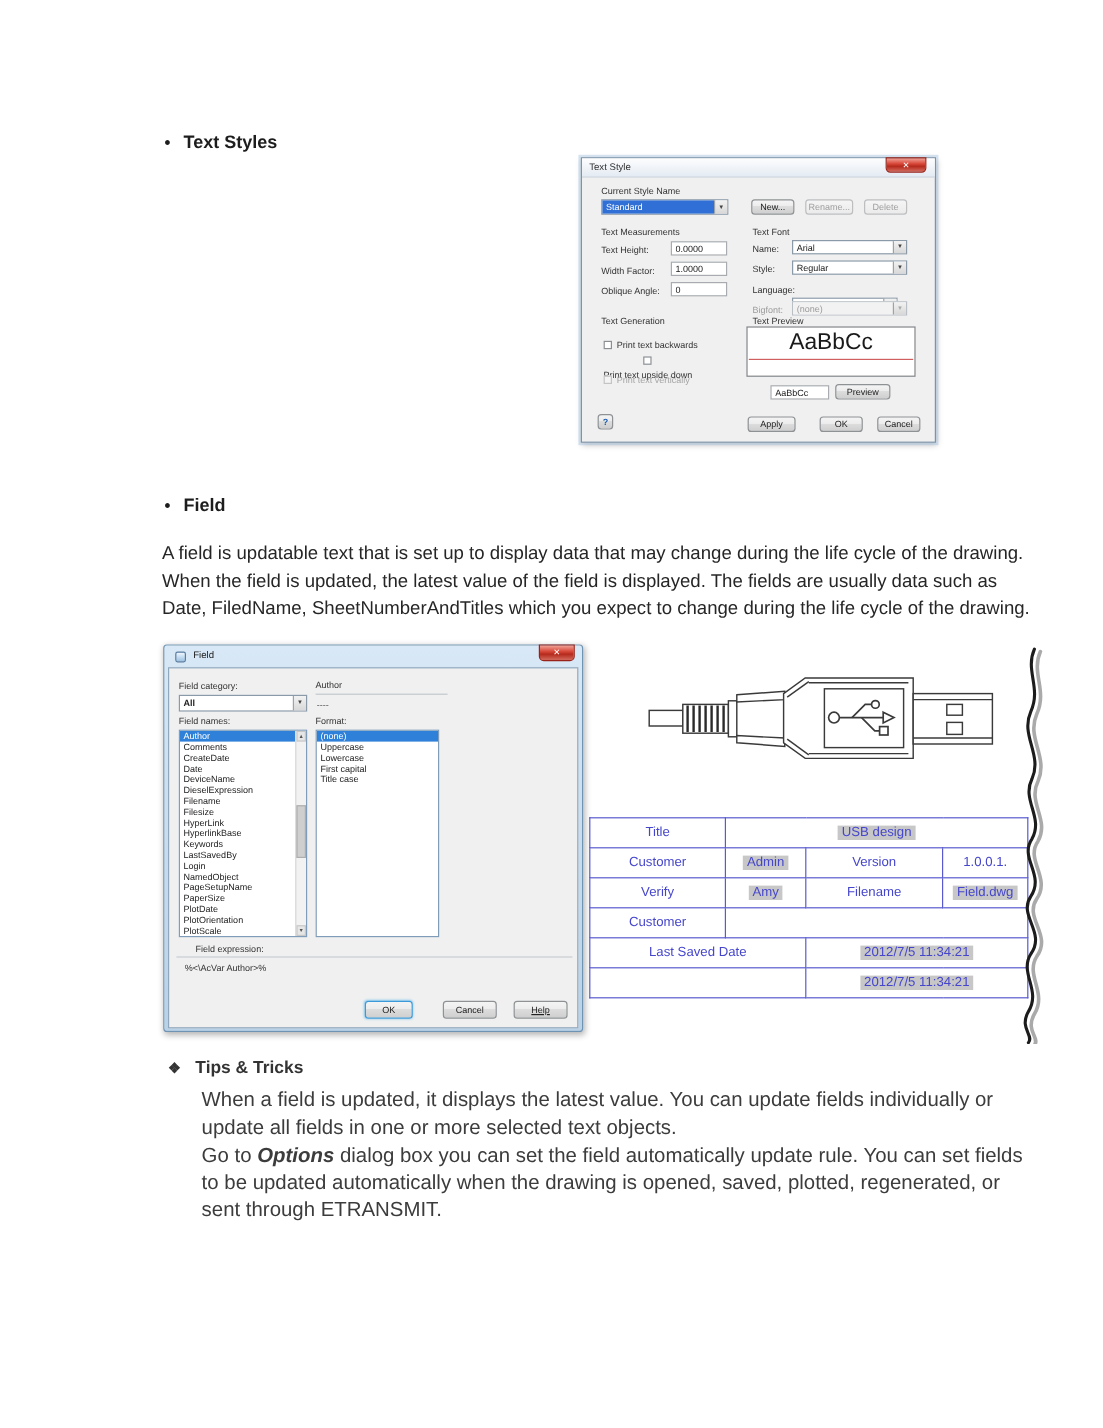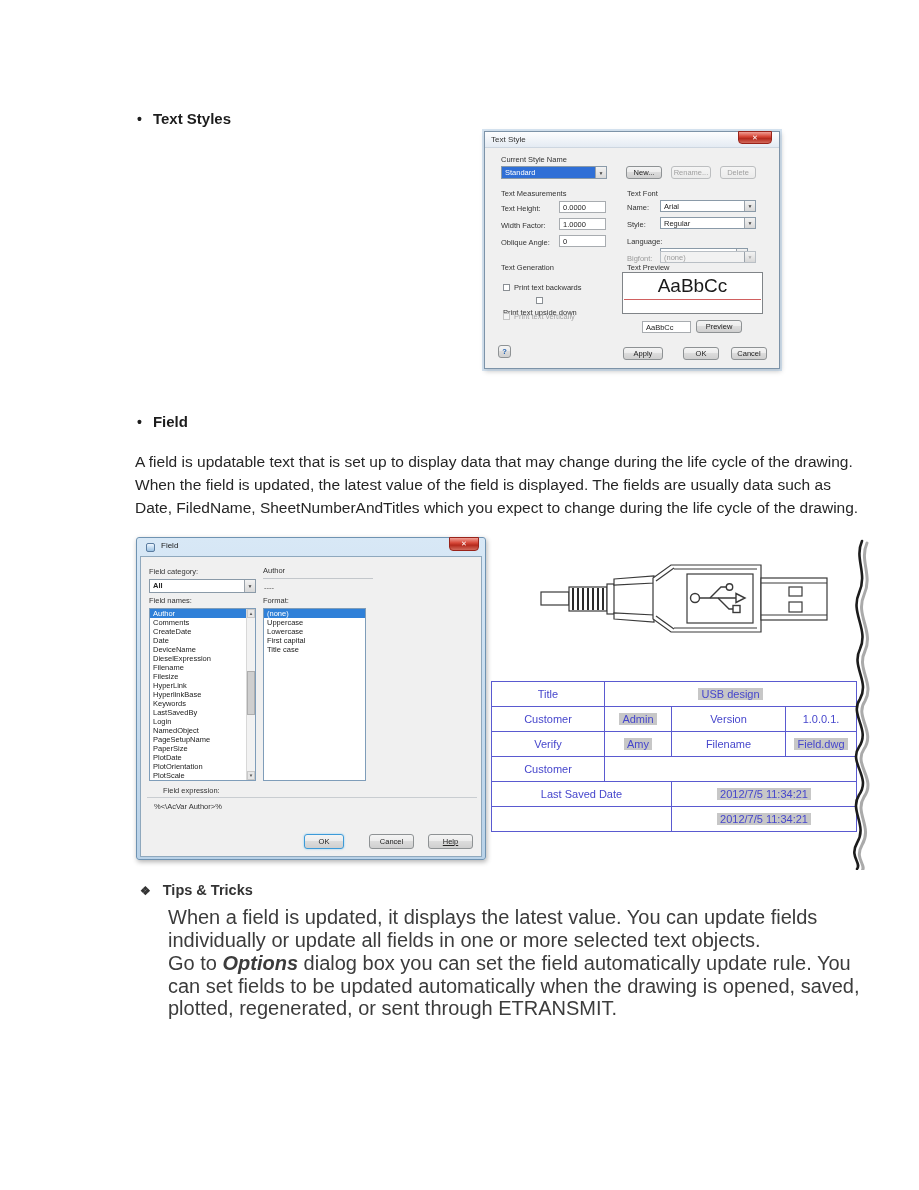--- a/index.html
+++ b/index.html
@@ -7,21 +7,21 @@
   body { font-family:"Liberation Sans", sans-serif; }
   .page { position:relative; width:919px; height:1190px; background:#ffffff; overflow:hidden; }
 
   
   .doc-head { position:absolute; display:flex; align-items:baseline; gap:11px;
               font-size:15px; font-weight:bold; color:#1d1d1d; }
   .doc-head .bullet { font-size:14px; }
   .doc-body { position:absolute; font-size:15.5px; line-height:23px; color:#262626; }
   .tips-head { position:absolute; display:flex; align-items:baseline; gap:12px;
                font-size:14.5px; font-weight:bold; color:#333; }
-  .tips-body { position:absolute; font-size:20px; line-height:22.5px; color:#3c3c3c; }
+  .tips-body { position:absolute; font-size:17px; line-height:22.5px; color:#3c3c3c; }
 
   
   .dlg { position:absolute; background:#f0f0f0; font-size:8px; color:#2a2a2a; }
   .lbl { position:absolute; white-space:nowrap; font-size:7.5px; color:#333; }
   .lbl.dis { color:#9b9b9b; }
   .wbtn { position:absolute; display:flex; align-items:center; justify-content:center;
           font-size:7.5px; color:#222; border:1px solid #8e9294; border-radius:3px;
           background:linear-gradient(#f4f4f4,#ececec 45%,#dddddd 46%,#cfcfcf); cursor:default; }
   .wbtn.dis { color:#a0a0a0; border-color:#bcbec0; background:linear-gradient(#f5f5f5,#ebebeb); }
   .tbox { position:absolute; border:1px solid #a8acb0; background:#fff; font-size:7.5px;

